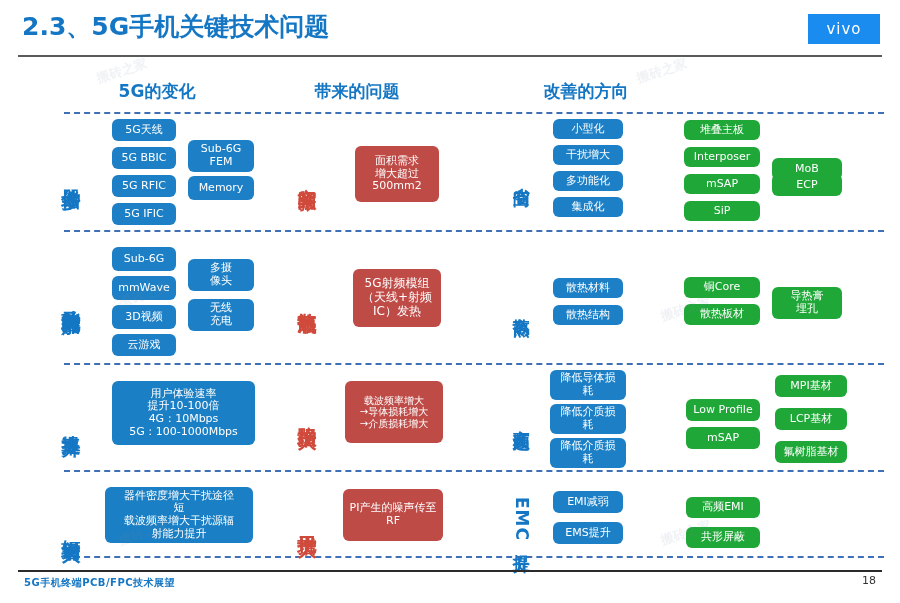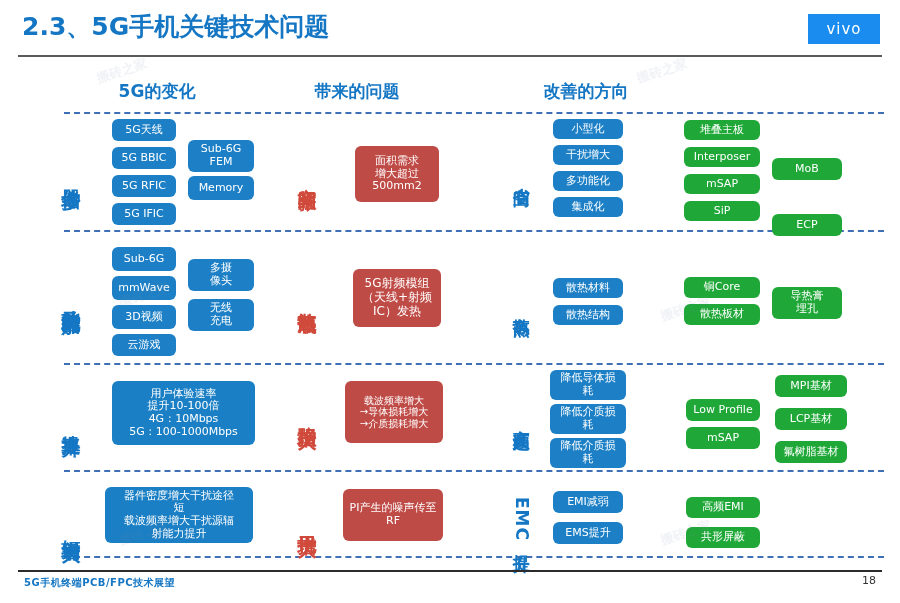--- a/index.html
+++ b/index.html
@@ -144,21 +144,21 @@
   <div class="chip blue" style="left:553px;top:119px;width:70px;height:20px;">小型化</div>
   <div class="chip blue" style="left:553px;top:145px;width:70px;height:20px;">干扰增大</div>
   <div class="chip blue" style="left:553px;top:171px;width:70px;height:20px;">多功能化</div>
   <div class="chip blue" style="left:553px;top:197px;width:70px;height:20px;">集成化</div>
 
   <div class="chip green" style="left:684px;top:120px;width:76px;height:20px;">堆叠主板</div>
   <div class="chip green" style="left:684px;top:147px;width:76px;height:20px;">Interposer</div>
   <div class="chip green" style="left:684px;top:174px;width:76px;height:20px;">mSAP</div>
   <div class="chip green" style="left:684px;top:201px;width:76px;height:20px;">SiP</div>
   <div class="chip green" style="left:772px;top:142px;width:70px;height:22px;margin-top:16px;">MoB</div>
-  <div class="chip green" style="left:772px;top:174px;width:70px;height:22px;margin-top:40px;">ECP</div>
+  <div class="chip green" style="left:772px;top:174px;width:70px;height:22px;">ECP</div>
 
   <div class="rowlabel" style="left:62px;top:240px;height:115px;">功能及能耗增加</div>
 
   <div class="chip blue" style="left:112px;top:247px;width:64px;height:24px;">Sub-6G</div>
   <div class="chip blue" style="left:112px;top:276px;width:64px;height:24px;">mmWave</div>
   <div class="chip blue" style="left:112px;top:305px;width:64px;height:24px;">3D视频</div>
   <div class="chip blue" style="left:112px;top:334px;width:64px;height:22px;">云游戏</div>
   <div class="chip blue" style="left:188px;top:259px;width:66px;height:32px;white-space:pre-line;">多摄
 像头</div>
   <div class="chip blue" style="left:188px;top:299px;width:66px;height:32px;white-space:pre-line;">无线

